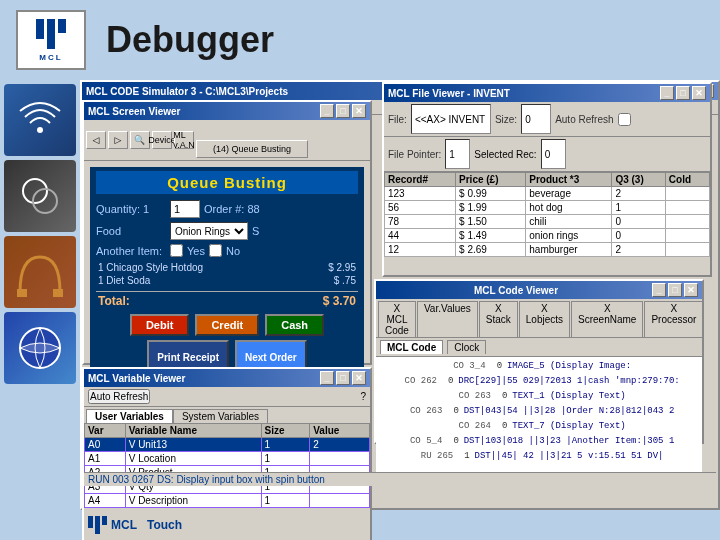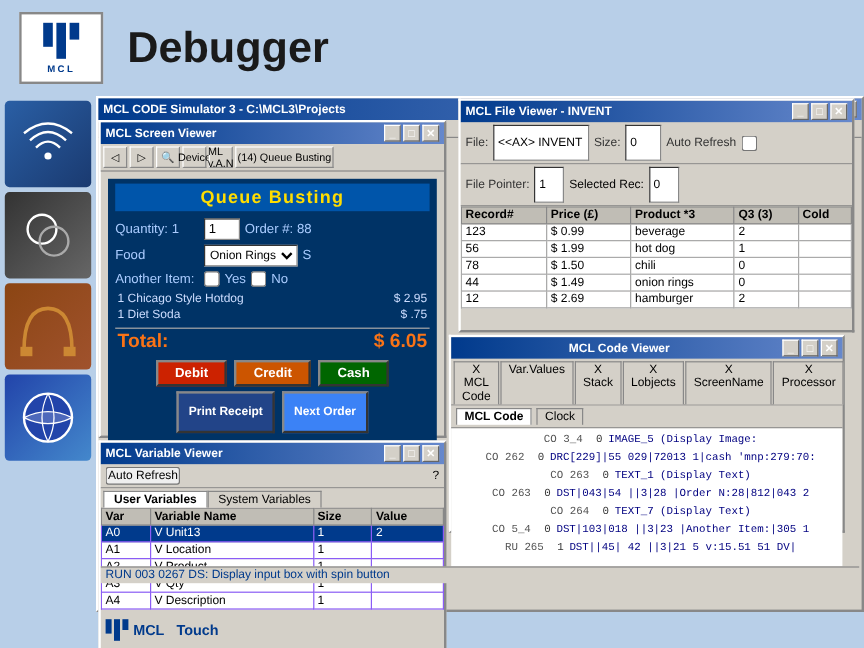--- a/index.html
+++ b/index.html
@@ -203,24 +203,24 @@
     .queue-item-row {
       display: flex;
       justify-content: space-between;
       font-size: 10px;
       padding: 1px 2px;
       color: #ccddff;
     }
     .queue-total-row {
       display: flex;
       justify-content: space-between;
-      font-size: 16px;
+      font-size: 12px;
       font-weight: bold;
       padding: 2px 2px;
-      color: #f97316;
+      color: #fdba74;
       border-top: 1px solid #aaa;
       margin-top: 4px;
     }
     .btn-row {
       display: flex;
       justify-content: center;
       gap: 6px;
       margin: 4px 0;
     }
     .queue-btn {
@@ -497,21 +497,21 @@
           <div class="win-btn">□</div>
           <div class="win-btn">✕</div>
         </div>
       </div>
       <div class="sv-toolbar">
         <div class="sv-toolbar-btn">◁</div>
         <div class="sv-toolbar-btn">▷</div>
         <div class="sv-toolbar-btn">🔍</div>
         <div class="sv-toolbar-btn">Device</div>
         <div class="sv-toolbar-btn">ML  v.A.N</div>
-        <div class="sv-toolbar-btn" style="width:auto;padding:0 1px;">(14) Queue Busting</div>
+        <div class="sv-toolbar-btn" style="width:auto;padding:0 16px;margin-top:18px;">(14) Queue Busting</div>
       </div>
       <div class="queue-screen">
         <div class="queue-title">Queue Busting</div>
         <div class="queue-row">
           <span class="queue-label">Quantity: 1</span>
           <input class="queue-input" style="width: 30px;" value="1">
           <span class="queue-label">Order #: 88</span>
         </div>
         <div class="queue-row">
           <span class="queue-label">Food</span>
@@ -530,21 +530,21 @@
         <div class="queue-item-row">
           <span>1 Chicago Style Hotdog</span>
           <span>$ 2.95</span>
         </div>
         <div class="queue-item-row">
           <span>1 Diet Soda</span>
           <span>$ .75</span>
         </div>
         <div class="queue-total-row">
           <span>Total:</span>
-          <span>$ 6.05</span>
+          <span>$ 3.70</span>
         </div>
         <div class="btn-row">
           <button class="queue-btn btn-debit">Debit</button>
           <button class="queue-btn btn-credit">Credit</button>
           <button class="queue-btn btn-cash">Cash</button>
         </div>
         <div class="btn-row">
           <button class="queue-btn btn-print">Print Receipt</button>
           <button class="queue-btn btn-next">Next Order</button>
         </div>

